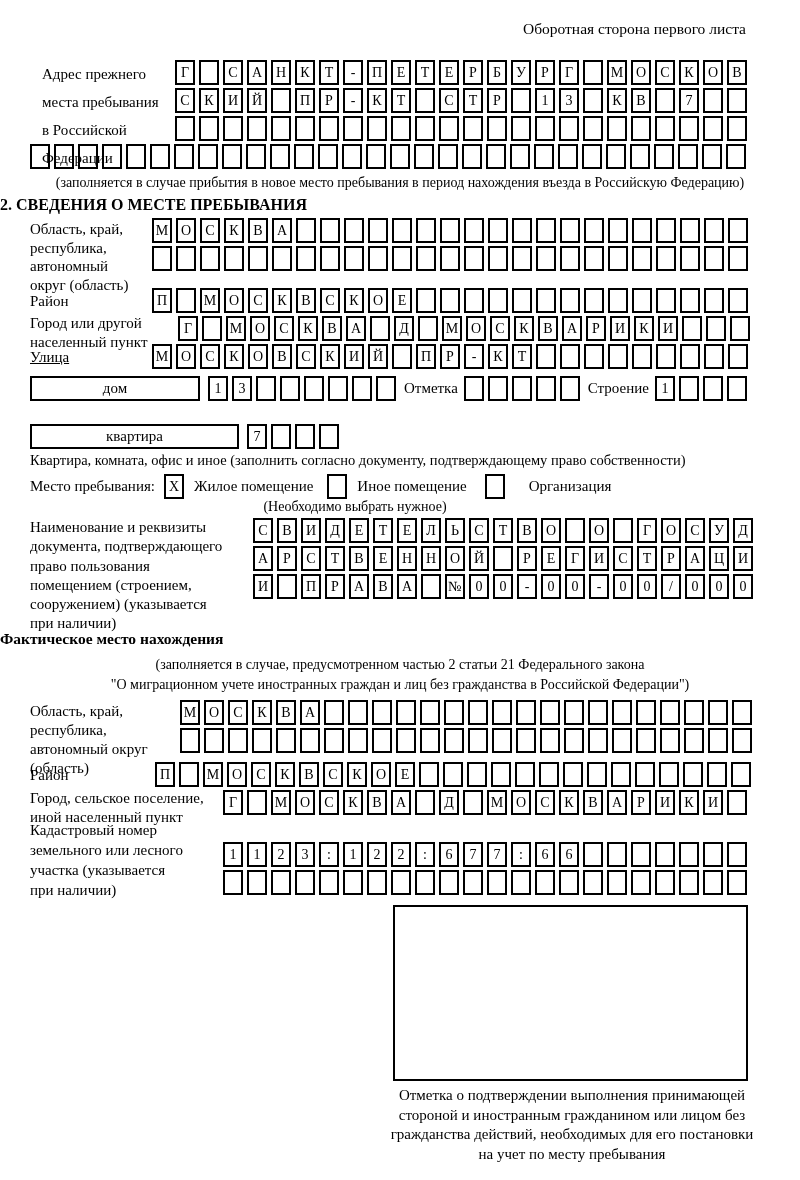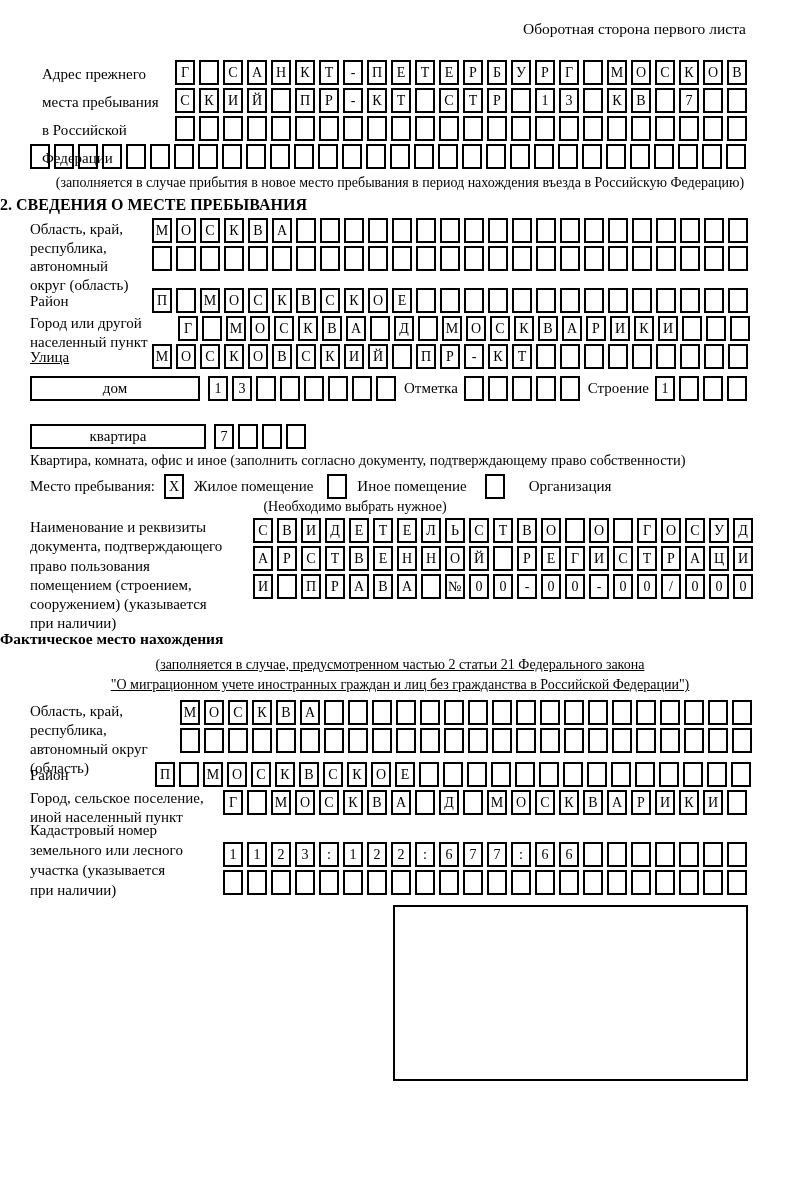--- a/index.html
+++ b/index.html
@@ -13,21 +13,21 @@
         width:20px;height:25px;border:2px solid #000;margin-right:4px;
         font-size:14px;font-family:"Liberation Serif",serif;}
   .wide-box{box-sizing:border-box;height:25px;border:2px solid #000;display:flex;
             align-items:center;justify-content:center;font-size:15px;flex:0 0 auto;}
   .inline-label{font-size:15px;line-height:25px;white-space:nowrap;flex:0 0 auto;}
   .note{font-size:14px;line-height:20px;}
   .center{text-align:center;width:100%;left:0;}
   .title{font-weight:bold;font-size:16px;text-align:left;width:100%;left:0;}
   .hflex{display:flex;align-items:flex-start;}
   .stamp-box{box-sizing:border-box;border:2px solid #000;background:#fff;}
-  .pre{white-space:pre-line;text-decoration:underline;}
+  .pre{white-space:pre-line;}
 </style>
 </head>
 <body>
 
 <div class="page">
 
   <div class="abs" style="top:20px;right:54px;font-size:15.5px;">Оборотная сторона первого листа</div>
 
   <div class="abs label lh28" style="top:60px;left:30px;width:150px;margin-left:12px;">Адрес прежнего
 места пребывания
@@ -320,21 +320,21 @@
     <div class="inline-label" style="margin:0 6px 0 4px;">Строение</div>
     <div class="boxrow" style="margin-bottom:0;">
         <span class="cbox">1</span>
         <span class="cbox"></span>
         <span class="cbox"></span>
         <span class="cbox"></span>
       </div>
   </div>
 
   <div class="abs hflex" style="top:424px;left:30px;">
-    <div class="wide-box" style="width:176px;margin-right:8px;">квартира</div>
+    <div class="wide-box" style="width:209px;margin-right:8px;">квартира</div>
     <div class="boxrow" style="margin-bottom:0;">
         <span class="cbox">7</span>
         <span class="cbox"></span>
         <span class="cbox"></span>
         <span class="cbox"></span>
       </div>
   </div>
   <div class="abs hflex" style="top:474px;left:30px;">
     <div class="inline-label" style="margin-right:9px;">Место пребывания:</div>
     <span class="cbox" style="margin-right:10px;">X</span>
@@ -594,14 +594,18 @@
         <span class="cbox"></span>
         <span class="cbox"></span>
         <span class="cbox"></span>
         <span class="cbox"></span>
         <span class="cbox"></span>
         <span class="cbox"></span>
       </div>
   </div>
 
   <div class="abs stamp-box" style="top:905px;left:393px;width:355px;height:176px;"></div>
+  <div class="abs pre" style="top:1086px;left:372px;width:400px;text-align:center;font-size:15px;line-height:19.5px;">Отметка о подтверждении выполнения принимающей
+стороной и иностранным гражданином или лицом без
+гражданства действий, необходимых для его постановки
+на учет по месту пребывания</div>
 
 </div>
 
 </body></html>

